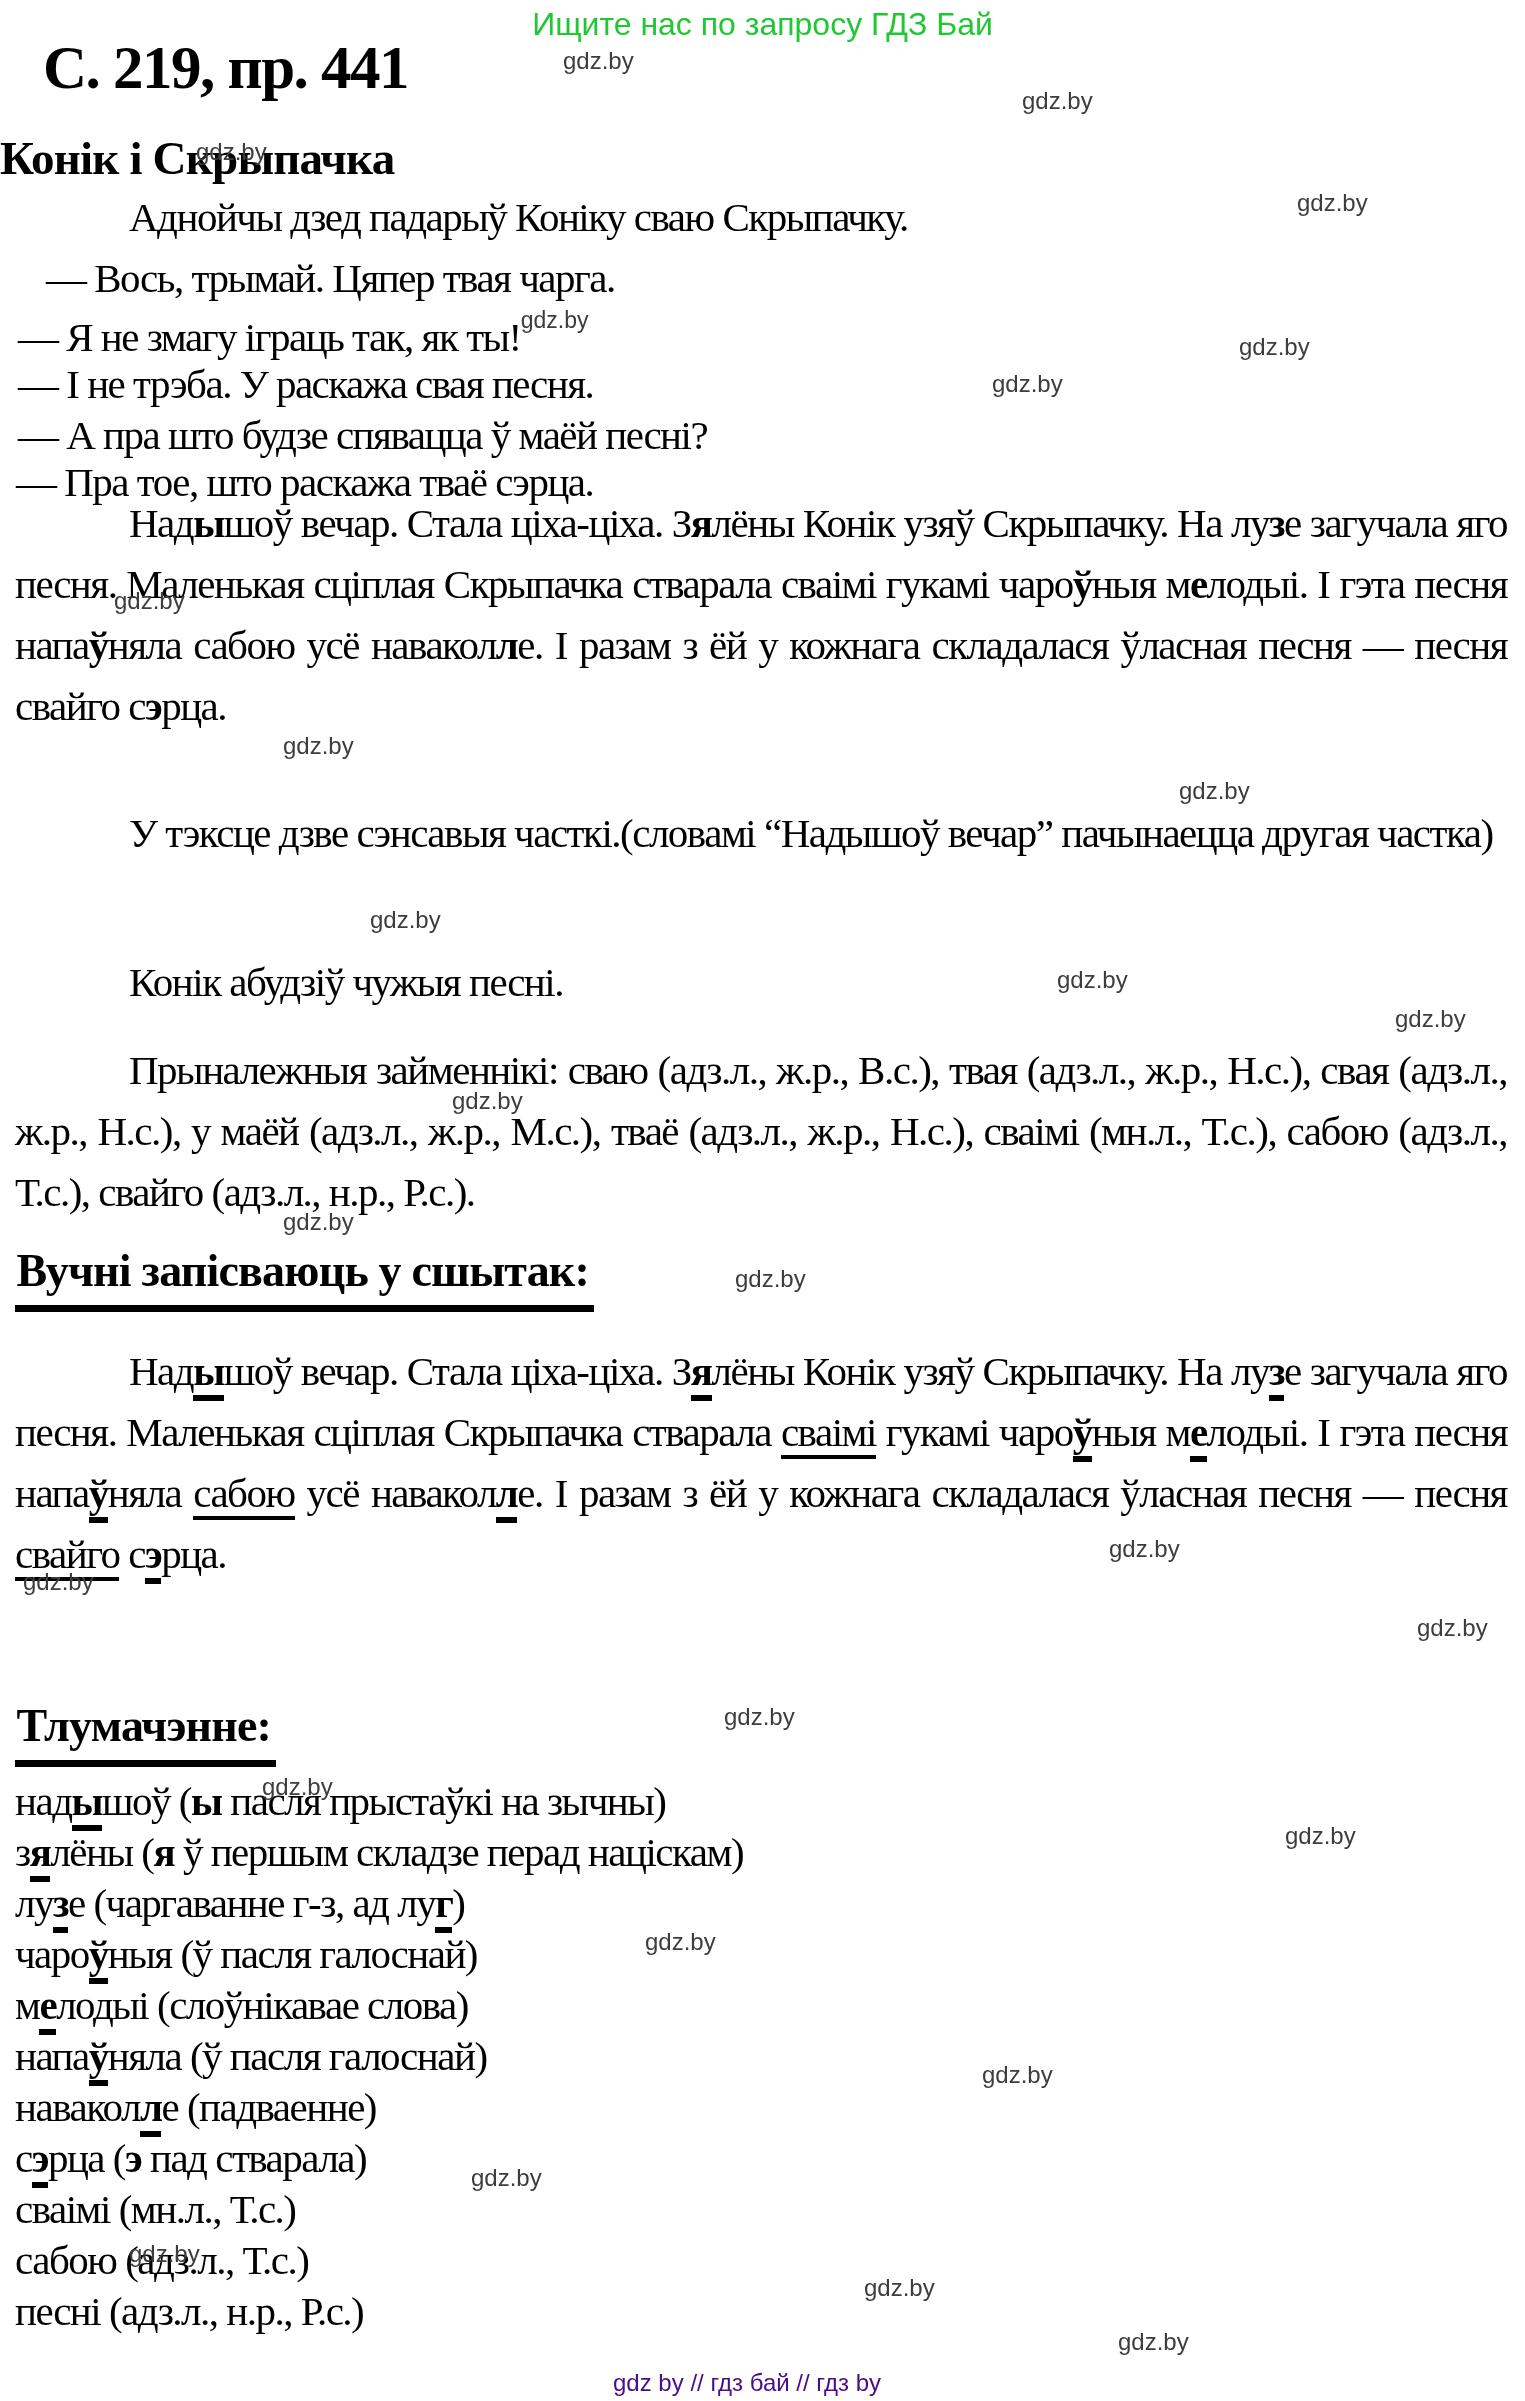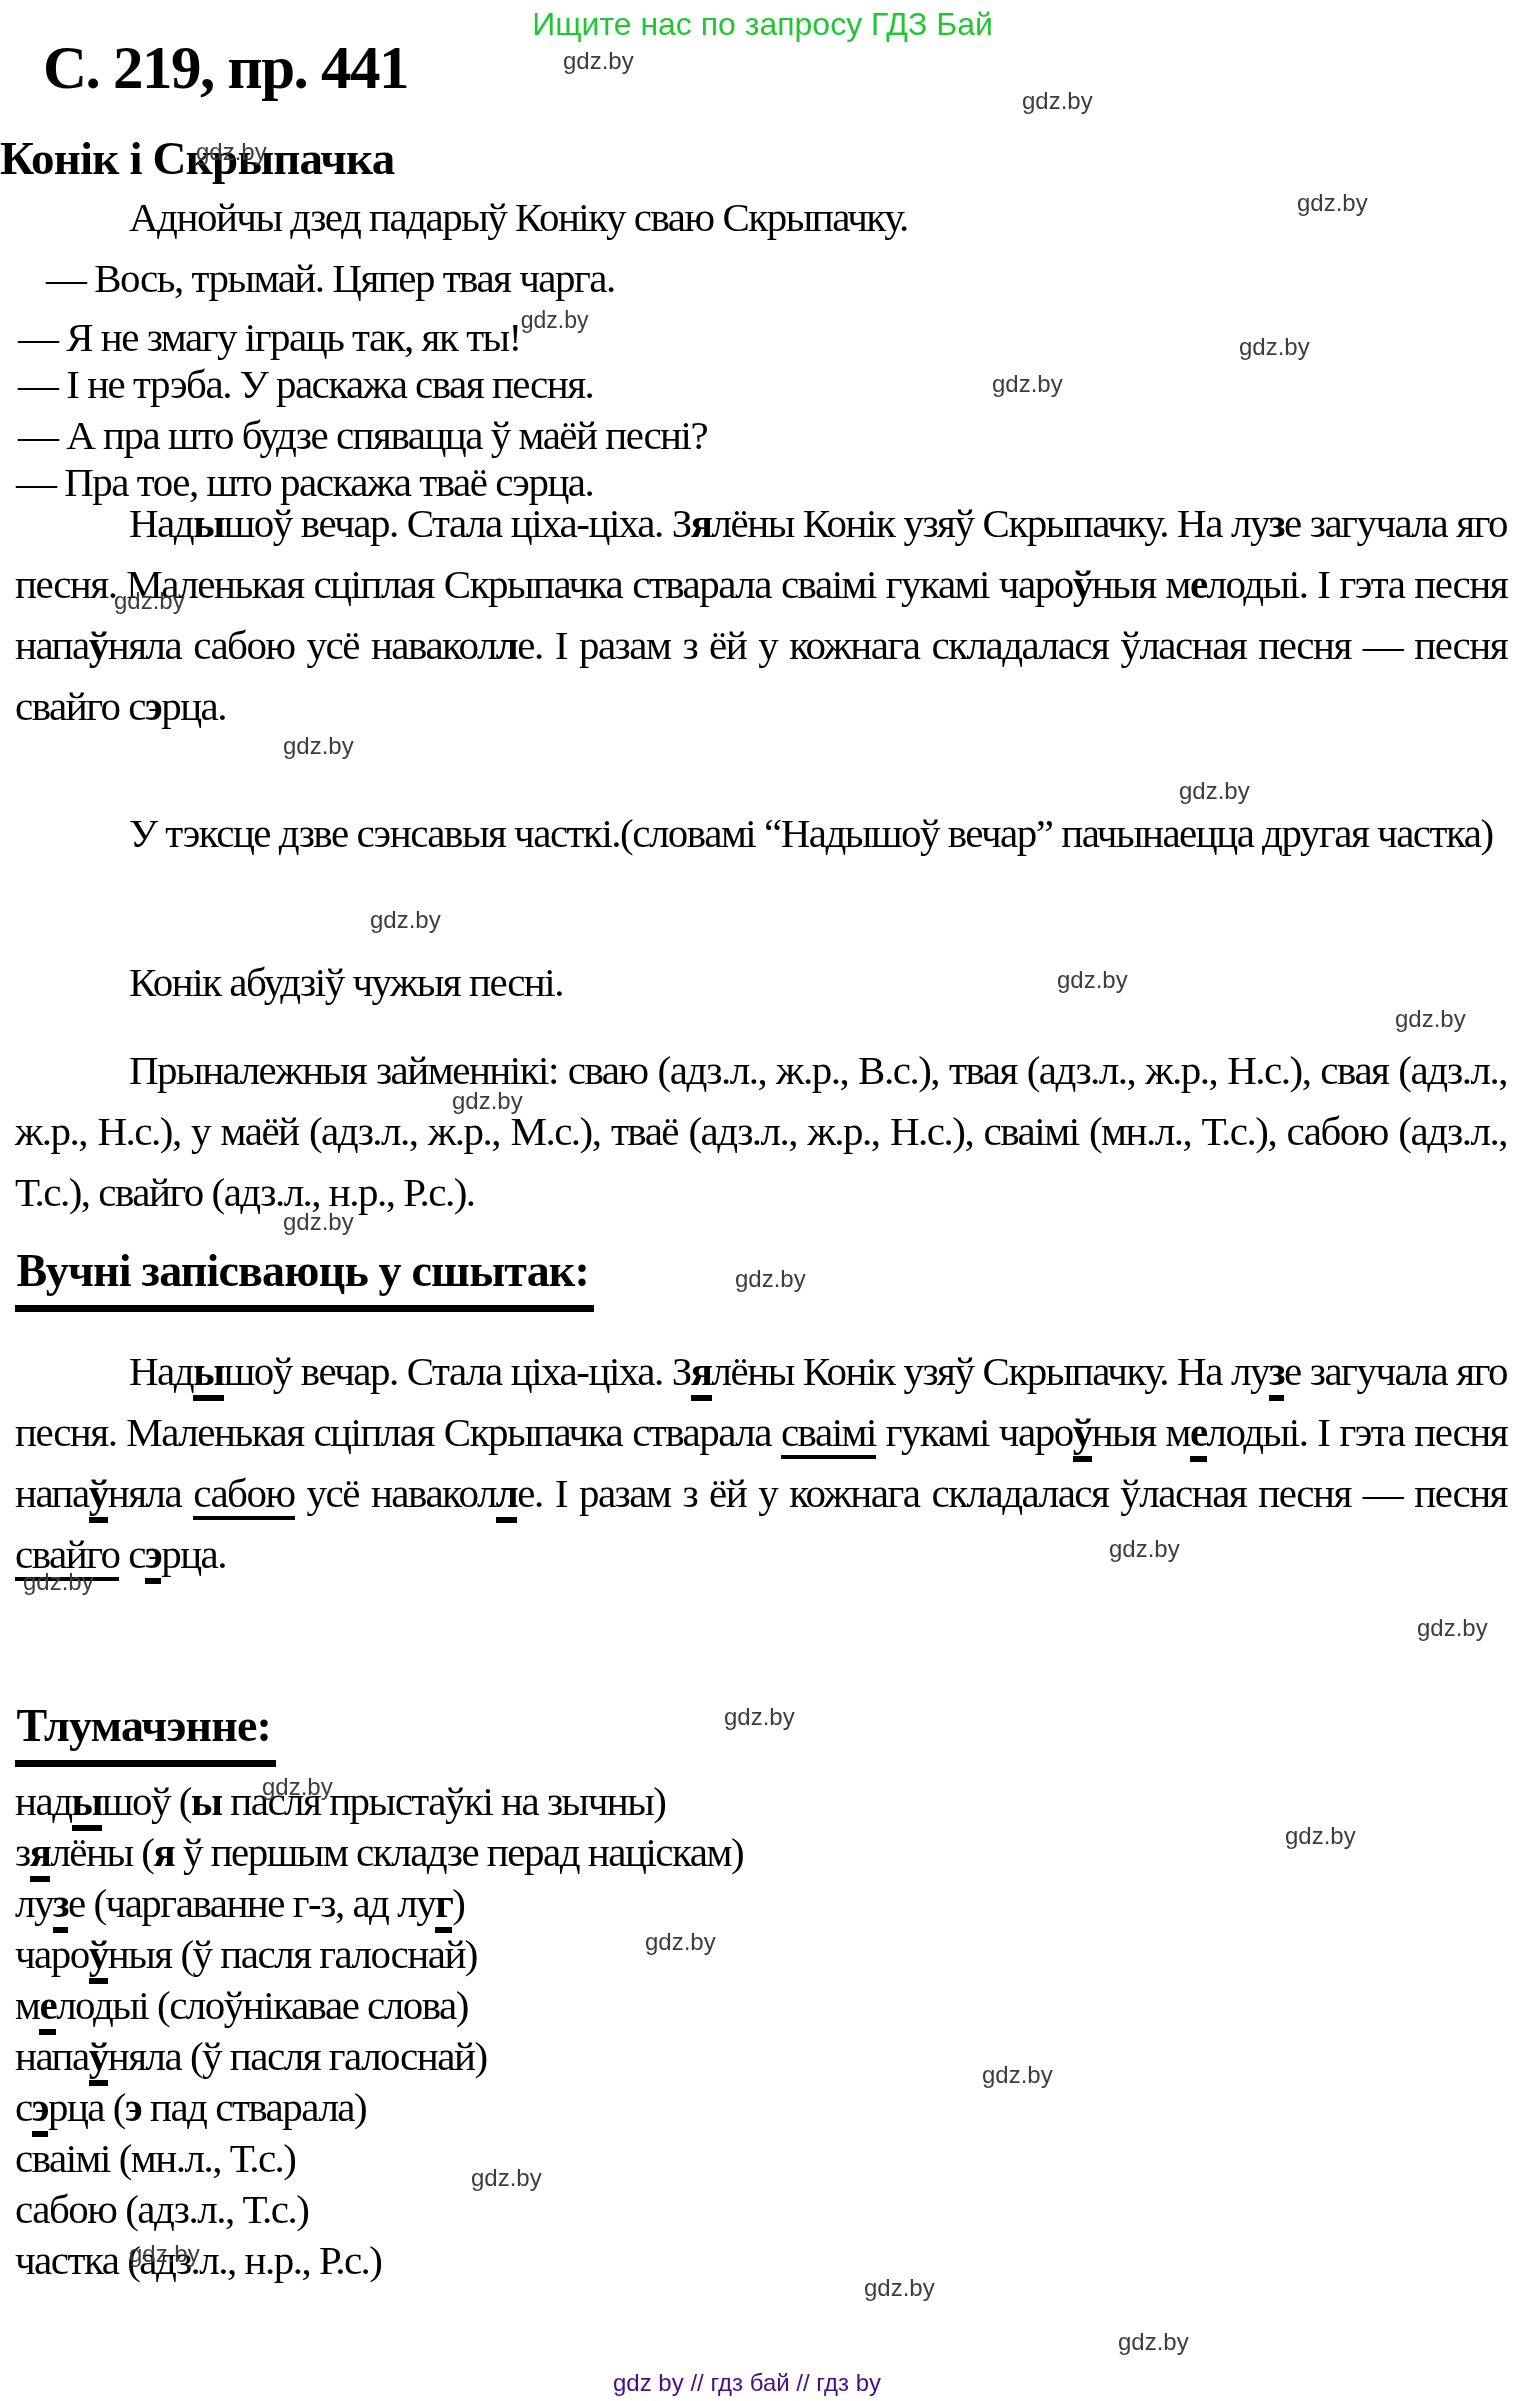--- a/index.html
+++ b/index.html
@@ -106,24 +106,25 @@
 
   <div class="heading ex-heading">Тлумачэнне:</div>
 
   <div class="ex-list">
     <div class="ex-item"><span>над</span><span class="seg-bu">ы</span><span>шоў (</span><span class="seg-b">ы</span><span> пасля прыстаўкі на зычны)</span></div>
     <div class="ex-item"><span>з</span><span class="seg-bu">я</span><span>лёны (</span><span class="seg-b">я</span><span> ў першым складзе перад націскам)</span></div>
     <div class="ex-item"><span>лу</span><span class="seg-bu">з</span><span>е (чаргаванне г-з, ад лу</span><span class="seg-bu">г</span><span>)</span></div>
     <div class="ex-item"><span>чаро</span><span class="seg-bu">ў</span><span>ныя (ў пасля галоснай)</span></div>
     <div class="ex-item"><span>м</span><span class="seg-bu">е</span><span>лодыі (слоўнікавае слова)</span></div>
     <div class="ex-item"><span>напа</span><span class="seg-bu">ў</span><span>няла (ў пасля галоснай)</span></div>
+    <div class="ex-item"><span>навакол</span><span class="seg-bu">л</span><span>е (падваенне)</span></div>
     <div class="ex-item"><span>с</span><span class="seg-bu">э</span><span>рца (</span><span class="seg-b">э</span><span> пад стварала)</span></div>
     <div class="ex-item"><span>сваімі (мн.л., Т.с.)</span></div>
     <div class="ex-item"><span>сабою (адз.л., Т.с.)</span></div>
-    <div class="ex-item"><span>частка (адз.л., н.р., Р.с.)</span></div>
+    <div class="ex-item"><span>песні (адз.л., н.р., Р.с.)</span></div>
   </div>
 
   <div class="footer" style="color: rgb(74, 13, 138);">gdz by // гдз бай // гдз by</div>
 
   <div id="wm-layer">
       <span class="watermark" style="left: 563px; top: 47px; color: rgb(61, 61, 61);">gdz.by</span>
       <span class="watermark" style="left: 1022px; top: 87px; color: rgb(61, 61, 61);">gdz.by</span>
       <span class="watermark" style="left: 196px; top: 138px; color: rgb(61, 61, 61);">gdz.by</span>
       <span class="watermark" style="left: 1297px; top: 189px; color: rgb(61, 61, 61);">gdz.by</span>
       <span class="watermark" style="left: 1239px; top: 333px; color: rgb(61, 61, 61);">gdz.by</span>

